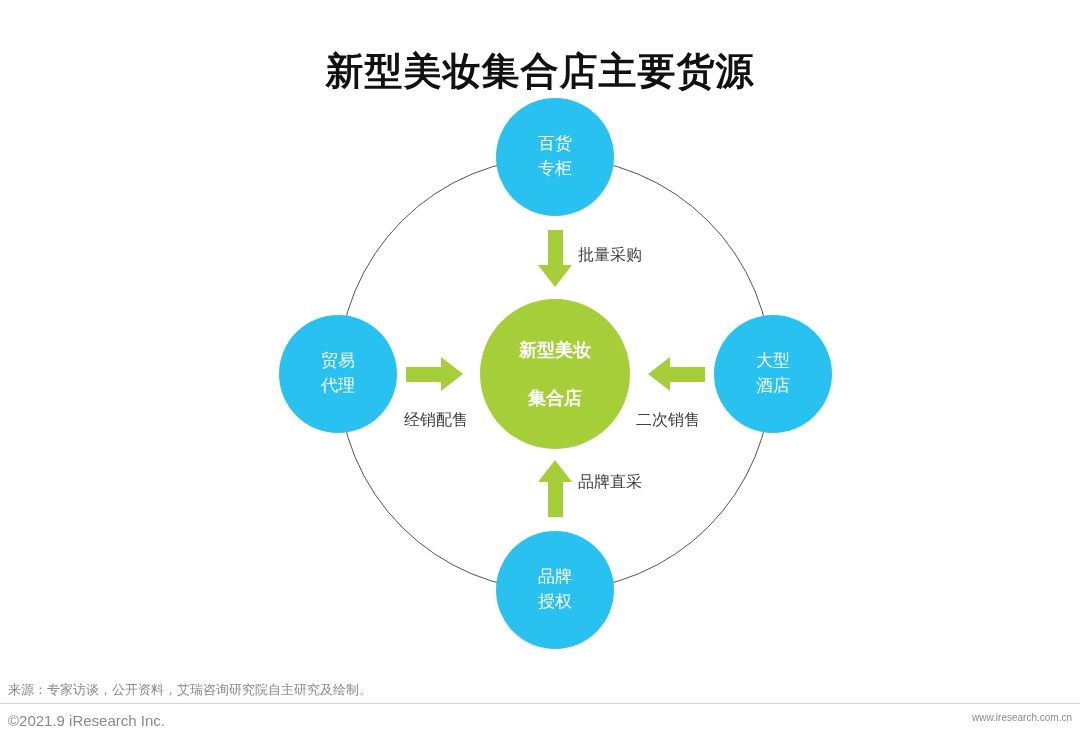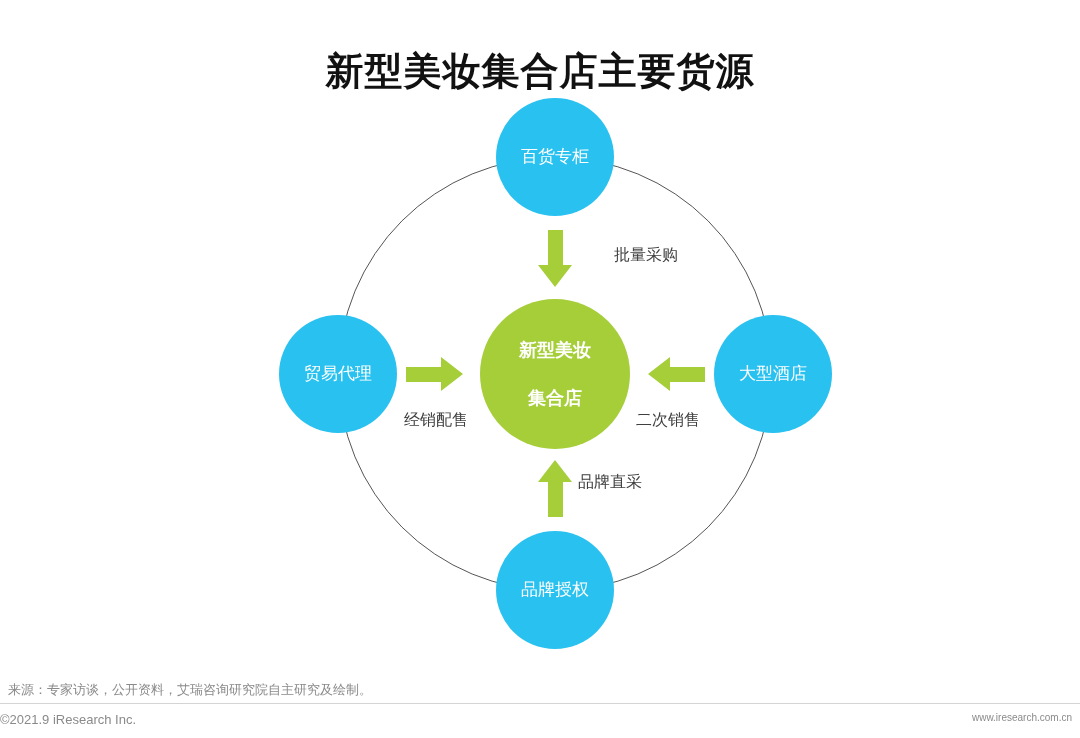--- a/index.html
+++ b/index.html
@@ -29,21 +29,21 @@
   .ring{
     position:absolute;left:338px;top:157px;
     width:434px;height:434px;
     border:1px solid var(--ring);
     border-radius:50%;
   }
   
   .node{
     position:absolute;width:118px;height:118px;border-radius:50%;
     background:var(--blue);color:#fff;
-    display:flex;flex-direction:row;align-items:center;justify-content:center;
+    display:flex;flex-direction:column;align-items:center;justify-content:center;
     font-size:17px;line-height:1.45;text-align:center;
   }
   .node-top{left:496px;top:98px;}
   .node-left{left:279px;top:315px;}
   .node-right{left:714px;top:315px;}
   .node-bottom{left:496px;top:531px;}
   .center-node{
     position:absolute;left:480px;top:299px;
     width:150px;height:150px;border-radius:50%;
     background:var(--green);color:#fff;
@@ -78,35 +78,35 @@
   .arrow-left{left:648px;}
   .arrow-left .head{
     width:0;height:0;
     border-top:17px solid transparent;border-bottom:17px solid transparent;
     border-right:22px solid var(--green);
   }
   
   .flow-label{
     position:absolute;font-size:16px;color:var(--label);white-space:nowrap;
   }
-  .flow-top{left:578px;top:245px;margin-left:36px;}
+  .flow-top{left:578px;top:245px;}
   .flow-bottom{left:578px;top:472px;}
   .flow-left{left:404px;top:410px;}
   .flow-right{left:636px;top:410px;}
   
   .source{
     position:absolute;left:8px;top:681px;
     font-size:13px;color:var(--footer);
   }
   .divider{
     position:absolute;left:0;top:703px;width:1080px;height:1px;background:#d4d4d4;
   }
   .copyright{
-    position:absolute;left:0;top:712px;
-    font-size:13px;color:var(--footer);
+    position:absolute;left:8px;top:712px;
+    font-size:15px;color:var(--footer);
   }
   .website{
     position:absolute;right:8px;top:712px;
     font-size:10px;color:var(--footer);
   }
 </style>
 </head>
 <body>
 
 <div class="page">

